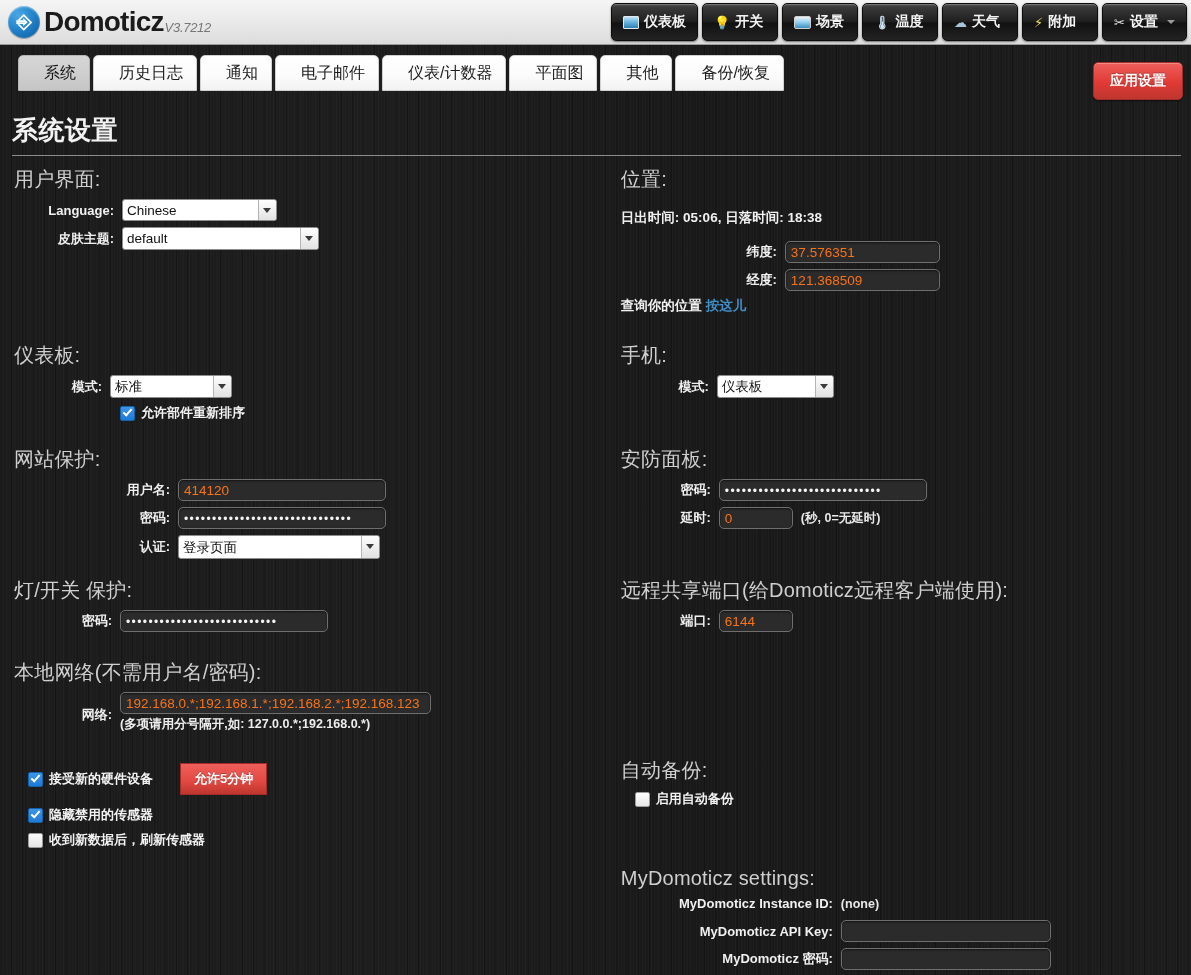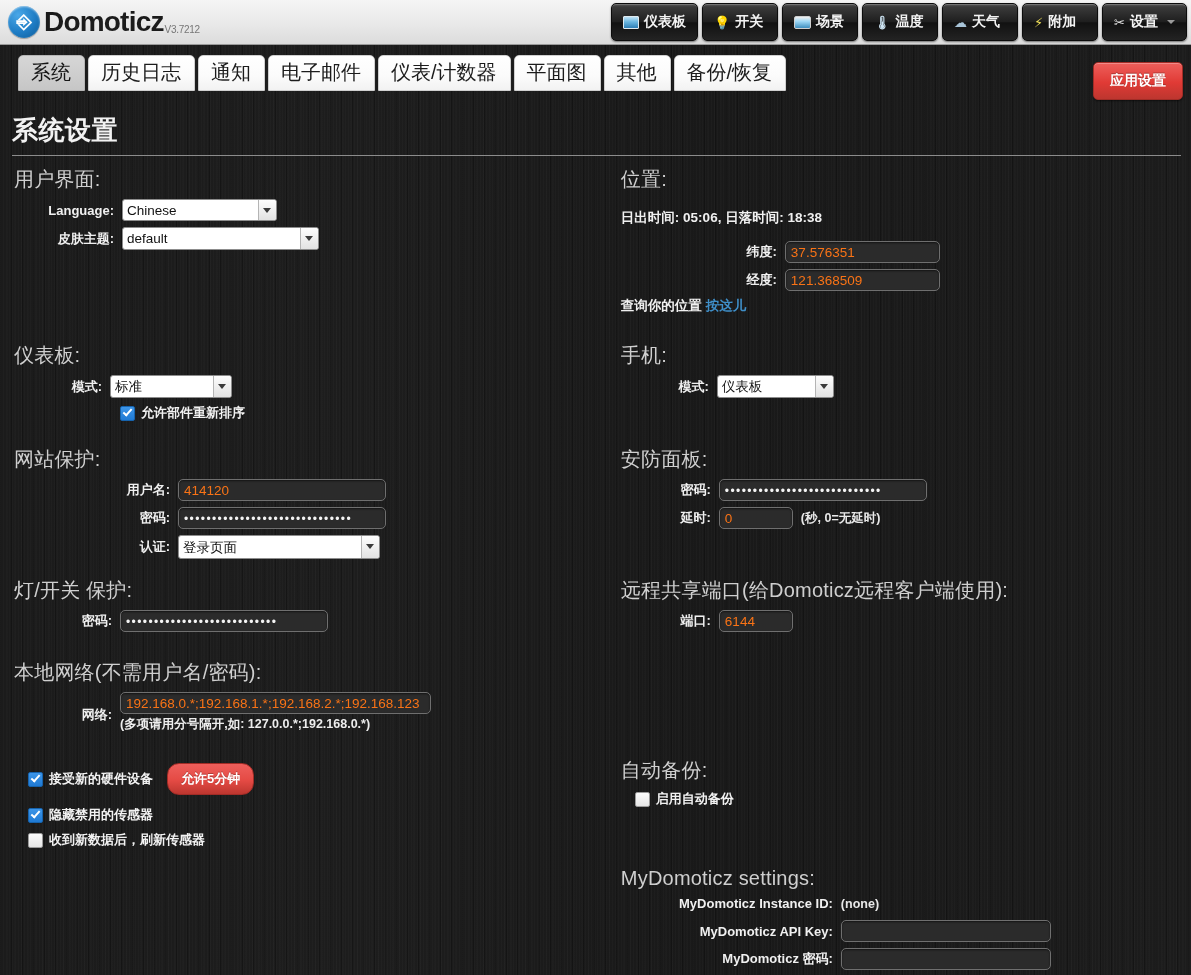--- a/index.html
+++ b/index.html
@@ -41,21 +41,21 @@
     color: #ffffff; font-size: 19px; font-weight: bold; line-height: 1;
     font-family: "DejaVu Sans", sans-serif;
     transform: translateY(-1px);
   }
   .brand-name {
     font-size: 28px; font-weight: bold; color: #1b1b1b;
     letter-spacing: -0.8px; line-height: 1;
     font-family: "Liberation Sans", sans-serif;
   }
   .brand-version {
-    font-size: 10px; color: #777;
+    font-size: 13px; font-style: italic; color: #777;
     margin-left: 1px; align-self: flex-end; padding-bottom: 3px;
     letter-spacing: -0.3px;
   }
 
   .topnav {
     position: absolute; right: 4px; top: 3px;
     display: flex; gap: 4px;
   }
   .navbtn {
     height: 36px;
@@ -91,22 +91,22 @@
   
   .tabbar {
     position: relative;
     height: 48px;
     padding: 10px 0 0 18px;
     display: flex;
     align-items: flex-start;
     gap: 3px;
   }
   .tab {
-    padding: 9px 13px 10px 12px;
-    font-size: 20px;
+    padding: 9px 13px 10px 25px;
+    font-size: 16px;
     color: #1c1c1c;
     background: linear-gradient(to bottom, #ffffff 0%, #fbfbfb 60%, #f2f2f2 100%);
     border: 1px solid #d0d0d0;
     border-radius: 5px 5px 0 0;
     cursor: pointer;
     line-height: 15px;
     white-space: nowrap;
   }
   .tab.active {
     background: linear-gradient(to bottom, #d6d6d6 0%, #cdcdcd 60%, #c6c6c6 100%);
@@ -259,25 +259,25 @@
     border-width: 0 2px 2px 0;
     transform: rotate(42deg);
   }
   .chk.off {
     background: linear-gradient(to bottom,#fcfcfc,#e6e6e6);
     border: 1px solid #9b9b9b;
   }
   .chk-lbl { color: #f2f2f2; font-size: 13px; font-weight: bold; }
 
   .mini-btn {
-    margin-left: 14px;
+    margin-left: 27px;
     padding: 6px 13px;
     background: linear-gradient(to bottom, #ee5f5b 0%, #e44a44 55%, #bd362f 100%);
     border: 1px solid #a32c26;
-    border-radius: 12px;
+    border-radius: 0;
     color: #fff; font-size: 13px; font-weight: bold;
     cursor: pointer;
     text-shadow: 0 -1px 0 rgba(0,0,0,0.25);
   }
 
   a.link { color: #3f8fc9; text-decoration: none; font-weight: bold; font-size: 13.5px; }
 
   .hint { color: #ededed; font-size: 12.5px; font-weight: bold; margin-top: 2px; }
 </style>
 </head>

